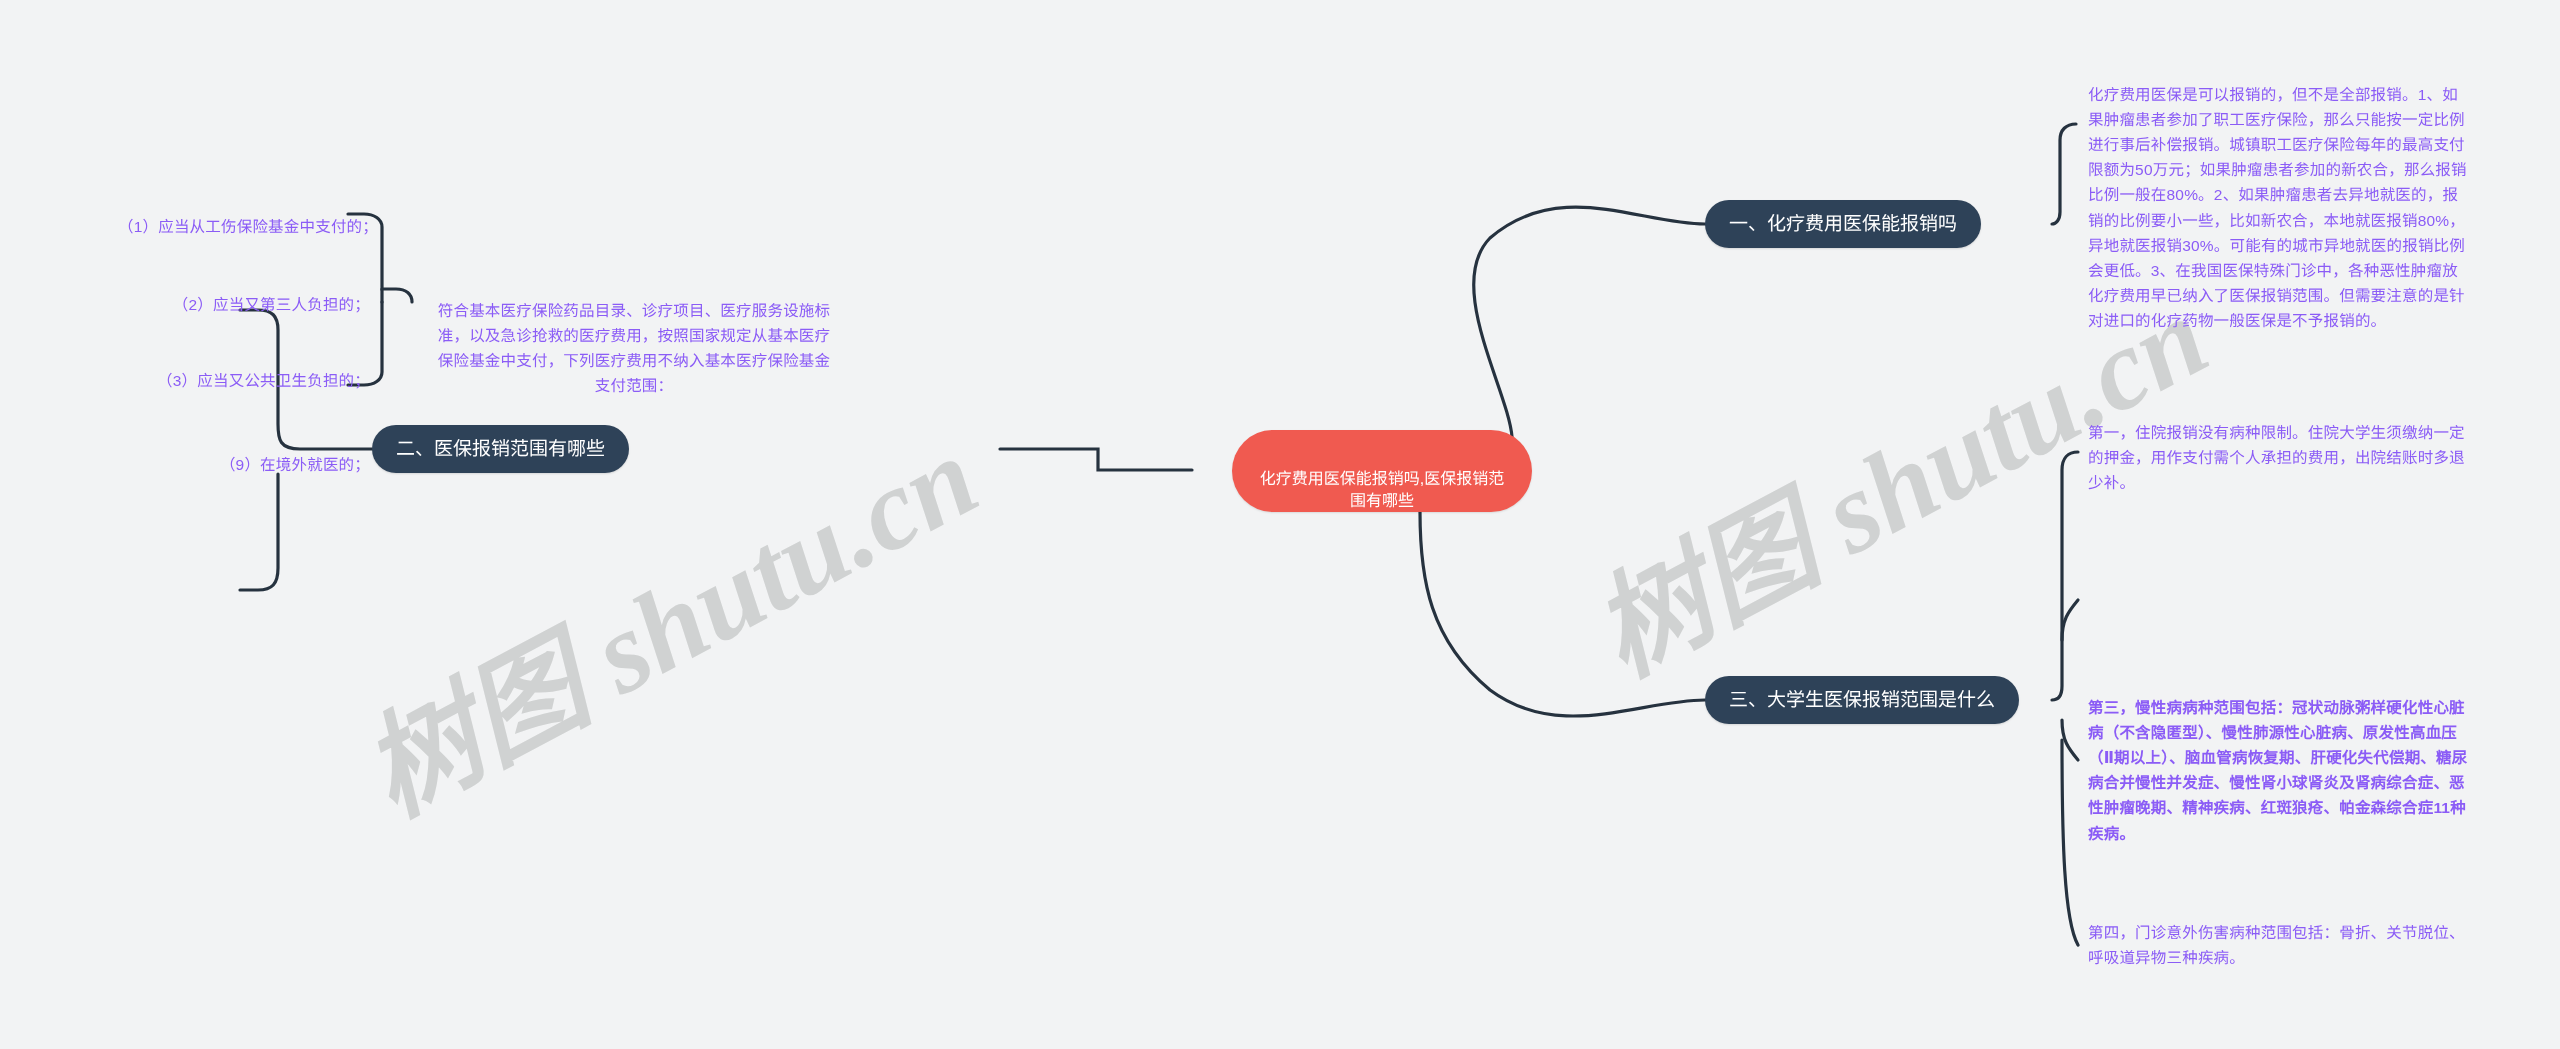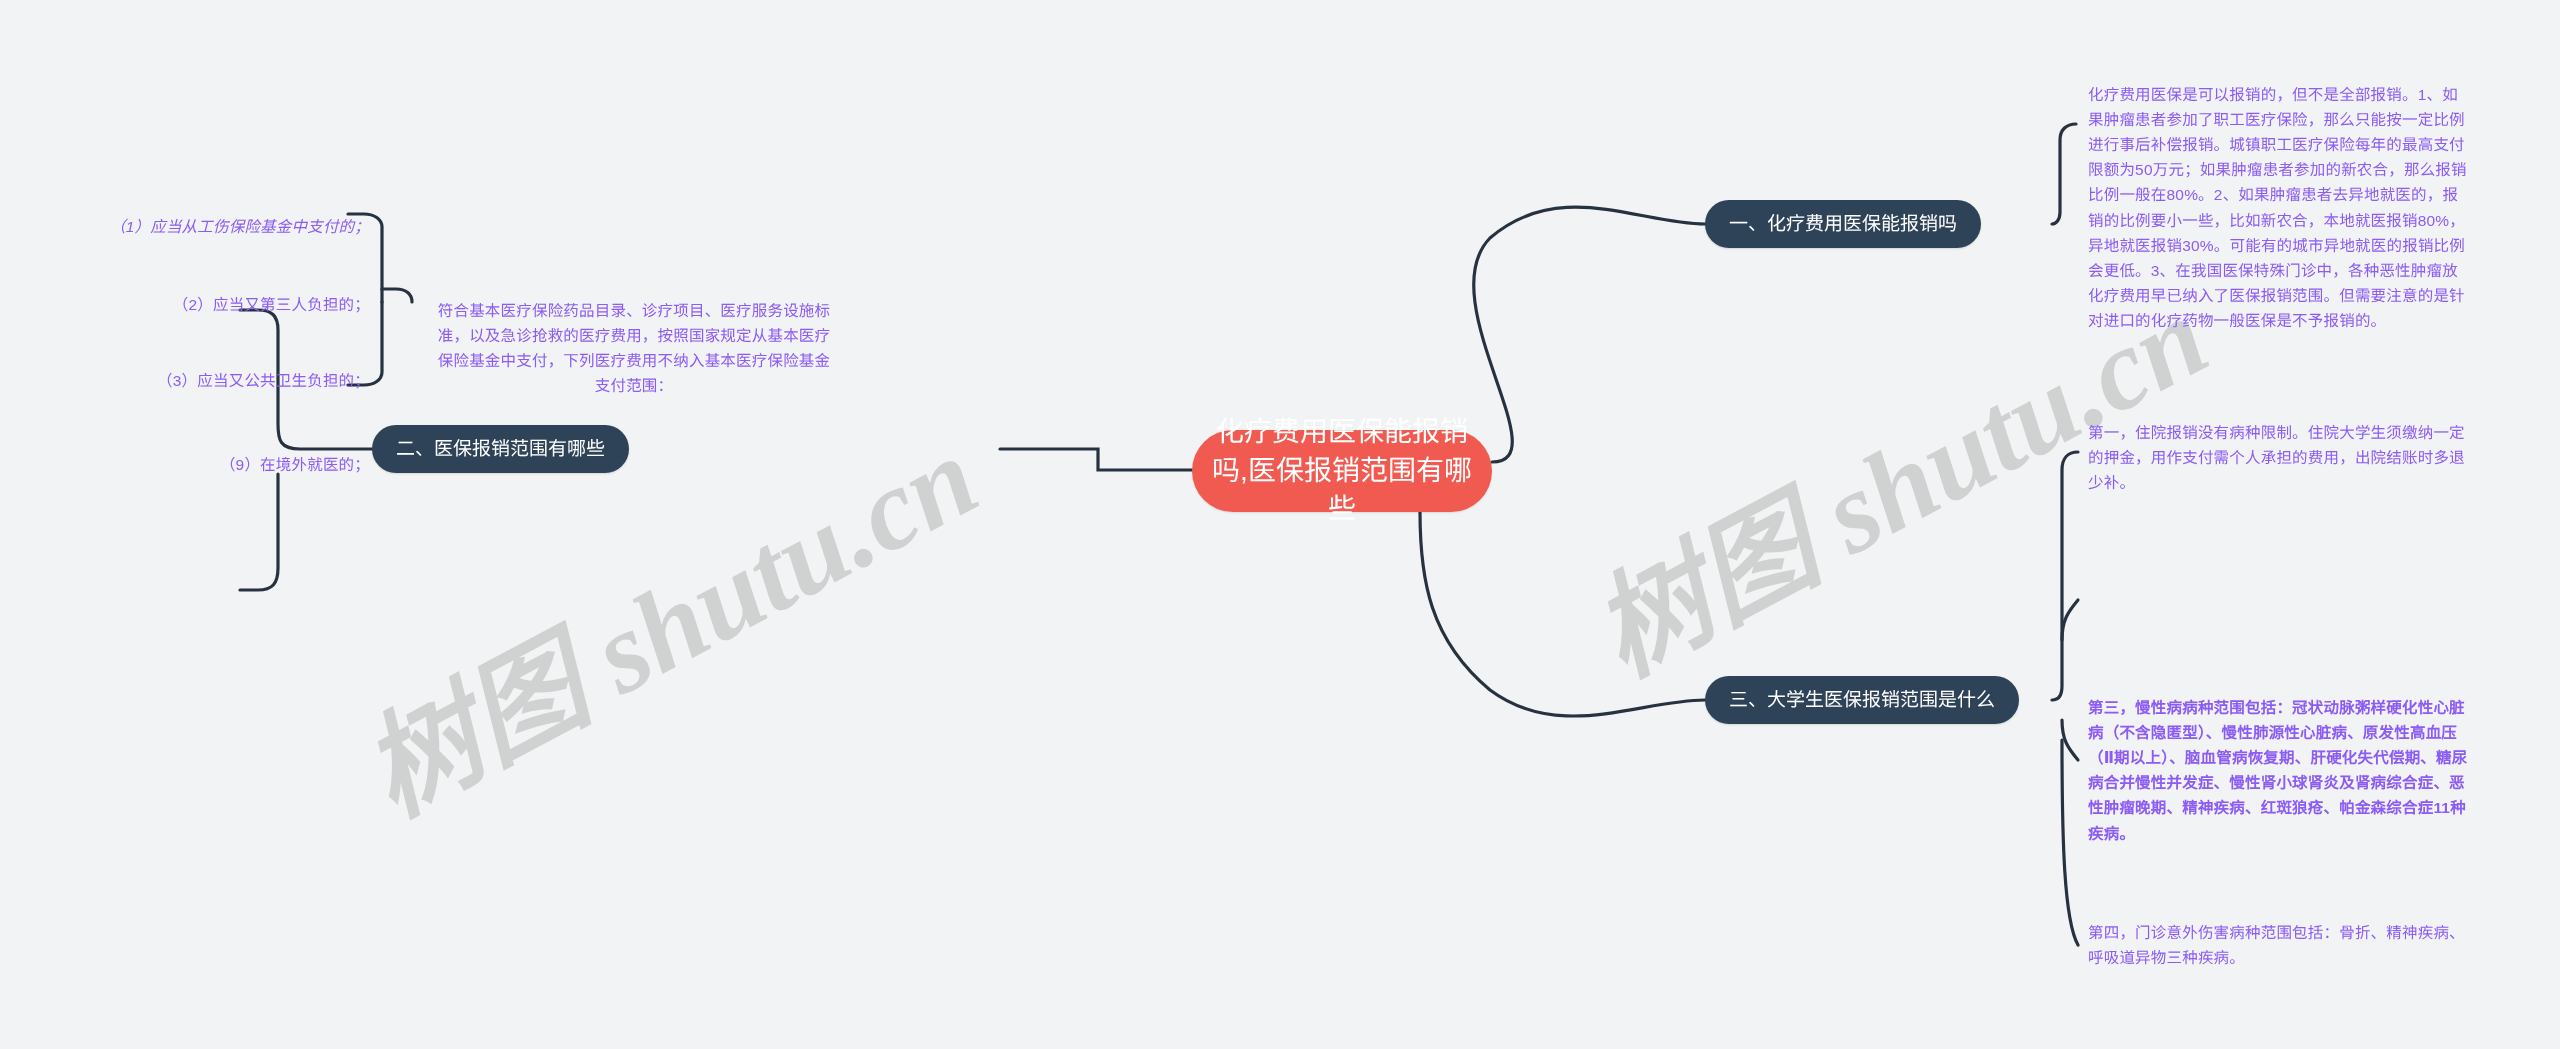--- a/index.html
+++ b/index.html
@@ -42,28 +42,29 @@
   .node {
     position: absolute;
     z-index: 3;
     display: flex;
     align-items: center;
     justify-content: center;
     text-align: center;
     line-height: 1.38;
   }
   .root {
-    left: 1192px; top: 430px;
+    left: 1232px; top: 430px;
     width: 300px; height: 82px;
     background: #f05a50;
     border-radius: 41px;
     color: #ffffff;
-    font-size: 28px;
+    font-size: 16px;
     padding: 0 20px;
     box-shadow: 0 1px 2px rgba(0,0,0,.10);
+    align-items: flex-end;
   }
   .branch {
     background: #2e4258;
     border-radius: 24px;
     color: #ffffff;
     font-size: 19px;
     height: 48px;
     padding: 16px 24px;
     white-space: nowrap;
     box-shadow: 0 1px 2px rgba(0,0,0,.12);
@@ -79,21 +80,21 @@
     color: #8b5cf6;
     font-size: 15.5px;
     line-height: 1.62;
     letter-spacing: .2px;
   }
   .leaf.right { text-align: left; }
   .leaf.left-al { text-align: center; }
   .leaf.right-al { text-align: right; }
 
   
-  #li1 { left: 60px;  top: 214px; width: 310px; font-style: italic; }
+  #li1 { left: 68px;  top: 214px; width: 310px; }
   #li2 { left: 60px;  top: 292px; width: 310px; }
   #li3 { left: 60px;  top: 368px; width: 310px; }
   #li4 { left: 60px;  top: 452px; width: 310px; }
 
   
   #lp1 { left: 432px; top: 298px; width: 404px; }
   #lp2 { left: 432px; top: 518px; width: 404px; }
 
   
   #rp1 { left: 2088px; top: 82px;  width: 380px; }
@@ -151,15 +152,15 @@
   <div class="leaf right-al" id="li2">（2）应当又第三人负担的；</div>
   <div class="leaf right-al" id="li3">（3）应当又公共卫生负担的；</div>
   <div class="leaf right-al" id="li4">（9）在境外就医的；</div>
 
   <div class="leaf left-al" id="lp1">符合基本医疗保险药品目录、诊疗项目、医疗服务设施标准，以及急诊抢救的医疗费用，按照国家规定从基本医疗保险基金中支付，下列医疗费用不纳入基本医疗保险基金支付范围：</div>
 
   <div class="leaf right" id="rp1">化疗费用医保是可以报销的，但不是全部报销。1、如果肿瘤患者参加了职工医疗保险，那么只能按一定比例进行事后补偿报销。城镇职工医疗保险每年的最高支付限额为50万元；如果肿瘤患者参加的新农合，那么报销比例一般在80%。2、如果肿瘤患者去异地就医的，报销的比例要小一些，比如新农合，本地就医报销80%，异地就医报销30%。可能有的城市异地就医的报销比例会更低。3、在我国医保特殊门诊中，各种恶性肿瘤放化疗费用早已纳入了医保报销范围。但需要注意的是针对进口的化疗药物一般医保是不予报销的。</div>
 
   <div class="leaf right" id="rp2">第一，住院报销没有病种限制。住院大学生须缴纳一定的押金，用作支付需个人承担的费用，出院结账时多退少补。</div>
   <div class="leaf right" id="rp4">第三，慢性病病种范围包括：冠状动脉粥样硬化性心脏病（不含隐匿型）、慢性肺源性心脏病、原发性高血压（Ⅱ期以上）、脑血管病恢复期、肝硬化失代偿期、糖尿病合并慢性并发症、慢性肾小球肾炎及肾病综合症、恶性肿瘤晚期、精神疾病、红斑狼疮、帕金森综合症11种疾病。</div>
-  <div class="leaf right" id="rp5">第四，门诊意外伤害病种范围包括：骨折、精神疾病、呼吸道异物三种疾病。</div>
+  <div class="leaf right" id="rp5">第四，门诊意外伤害病种范围包括：骨折、关节脱位、呼吸道异物三种疾病。</div>
 
 </div>
 
 </body></html>

